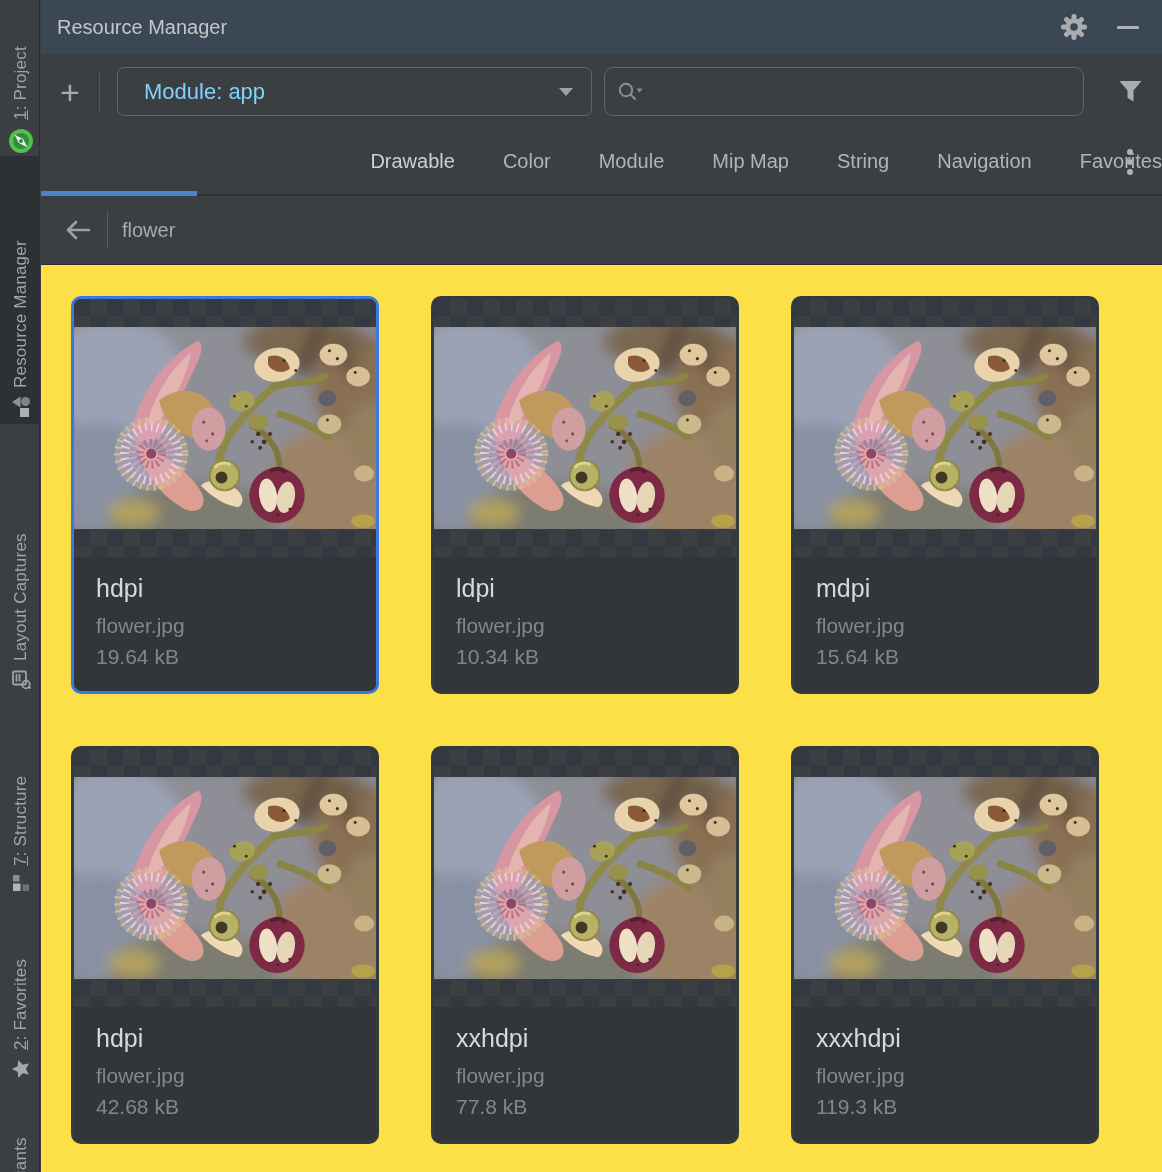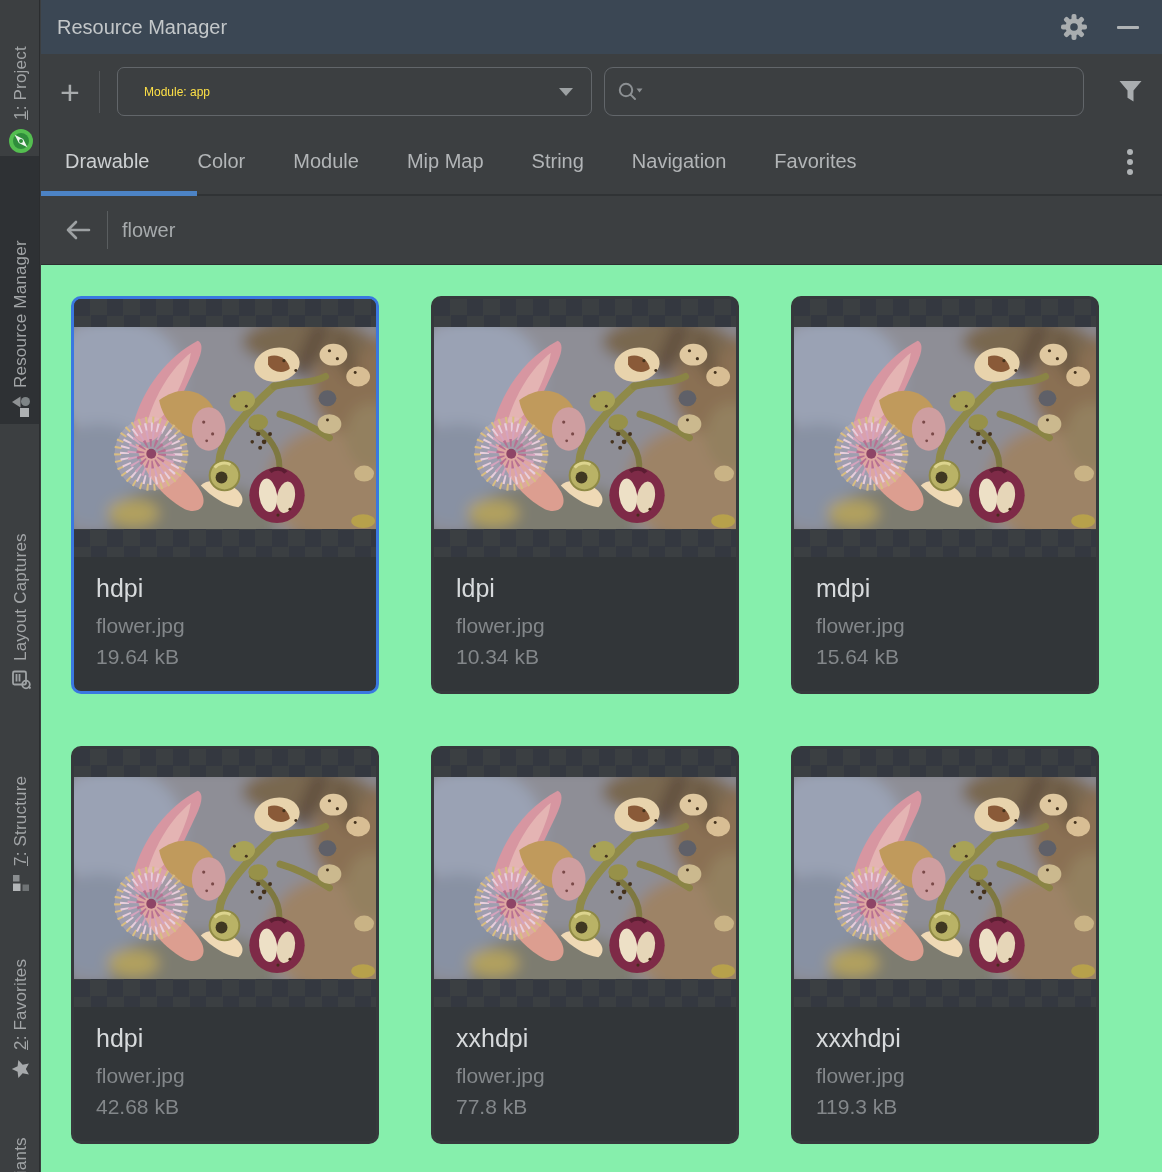--- a/index.html
+++ b/index.html
@@ -23,45 +23,45 @@
   .titlebar { height:54px; background:#3B4754; display:flex; align-items:center; padding:0 16px; }
   .titlebar .title { font-size:20px; color:#C3C7C9; flex:1; }
   .icon-btn { display:flex; align-items:center; justify-content:center; width:36px; height:36px; cursor:pointer; }
   .minimize-dash { width:22px; height:3px; background:#AFB3B5; border-radius:1px; }
 
   .toolbar { height:75px; background:#3C3F41; display:flex; align-items:center; padding:0 14px 0 0; }
   .plus-btn { width:58px; text-align:center; font-size:34px; color:#A8ABAD; line-height:1; cursor:pointer; }
   .tb-sep { width:1px; height:42px; background:#54575A; margin-right:17px; }
   .module-select { width:475px; height:49px; border:1px solid #62666A; border-radius:7px;
                    display:flex; align-items:center; padding:0 18px 0 26px; cursor:pointer; }
-  .module-select .label { flex:1; font-size:12px; color:#fde047; }
+  .module-select .label { flex:1; font-size:22px; color:#7dd3fc; }
   .caret-down { width:0; height:0; border-left:7px solid transparent; border-right:7px solid transparent;
                 border-top:8px solid #9DA1A3; }
   .search-box { width:480px; height:49px; border:1px solid #62666A; border-radius:9px;
                 margin-left:12px; display:flex; align-items:center; padding:0 12px; }
   .search-input { flex:1; background:transparent; border:none; outline:none;
                   font-size:19px; color:#BFC2C4; font-family:"Liberation Sans",sans-serif; }
   .filter-btn { margin-left:auto; }
 
   .tabbar { height:67px; background:#3C3F41; position:relative; display:flex; align-items:center;
-            border-bottom:2px solid #303335; }
+            border-bottom:2px solid #303335;justify-content:flex-end; }
   .tabs { display:flex; gap:48px; margin-left:24px; }
   .tab { font-size:20px; color:#B2B5B7; cursor:pointer; padding:4px 0; }
   .tab.selected { color:#CDD0D2; }
   .tab-underline { position:absolute; left:0; bottom:-2px; width:156px; height:5px; background:#4C83C5; }
   .kebab { position:absolute; right:14px; top:50%; transform:translateY(-50%); }
 
   .breadcrumb-bar { height:69px; background:#3C3F41; display:flex; align-items:center;
                     border-bottom:1px solid #2C2E30; }
   .back-btn { margin-left:22px; display:flex; align-items:center; cursor:pointer; }
   .bc-sep { width:1px; height:38px; background:#5A5E60; margin:0 14px 0 16px; }
   .bc-current { font-size:20px; color:#A7ABAD; }
 
   
-  .content { position:absolute; top:265px; left:0; right:0; bottom:0; background:#86efac;
+  .content { position:absolute; top:265px; left:0; right:0; bottom:0; background:#fde047;
              padding:31px 0 0 30px; overflow:hidden; }
   .grid { display:grid; grid-template-columns:repeat(3,308px); grid-auto-rows:398px; gap:52px; }
 
   .card { border-radius:10px; background:#323639; border:3px solid #36393C; overflow:hidden;
           display:flex; flex-direction:column; cursor:pointer; }
   .card.selected { border-color:#3A78E0; }
   .thumb { height:258px; flex:none; display:flex; align-items:center; overflow:hidden;
            background:
              conic-gradient(#3B3F42 25%, #343840 0 50%, #3B3F42 0 75%, #343840 0);
            background-size:33px 33px; }

